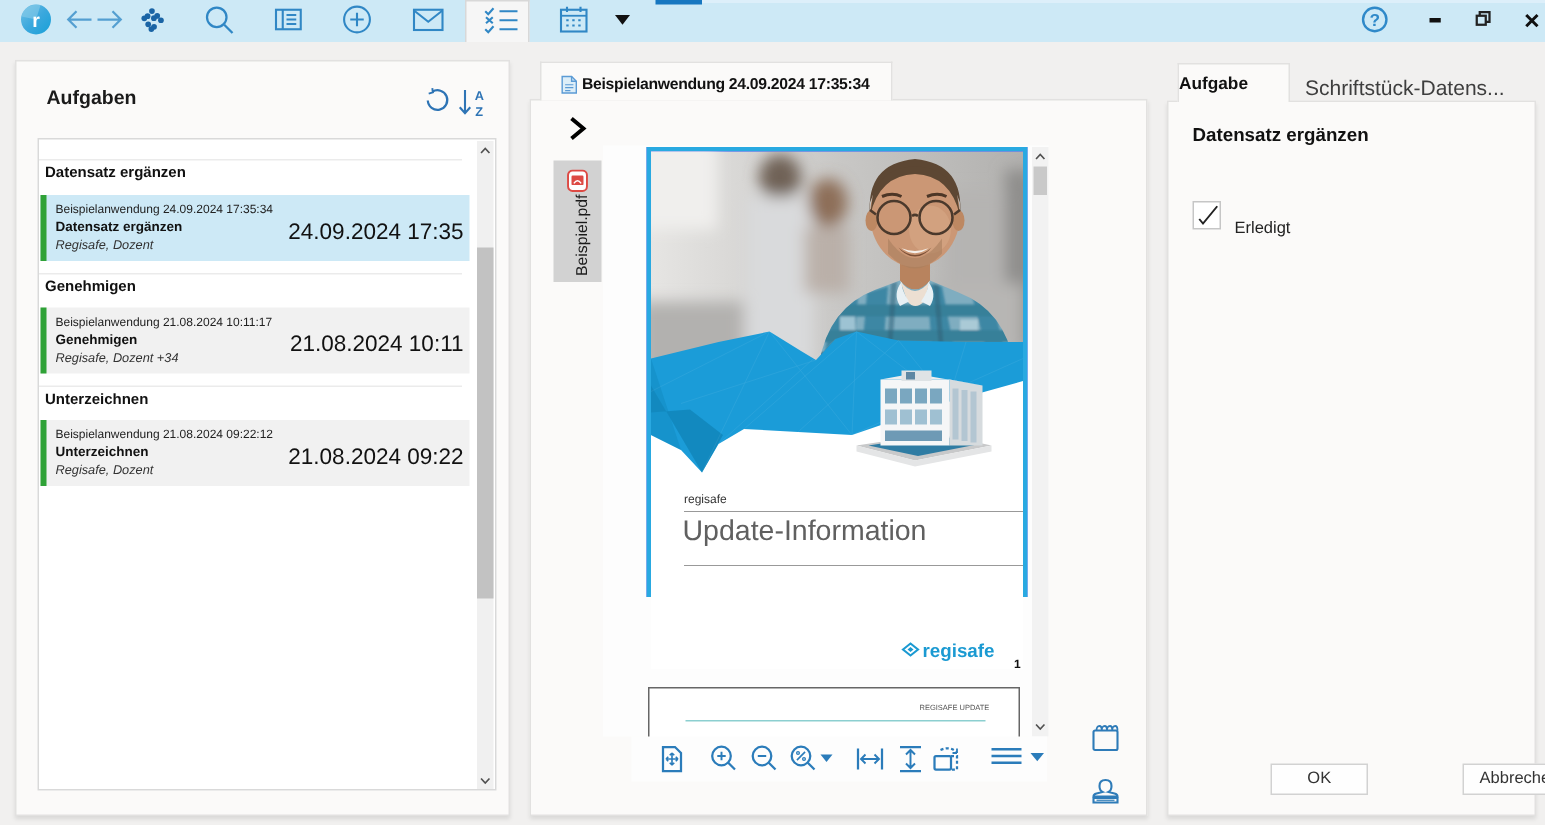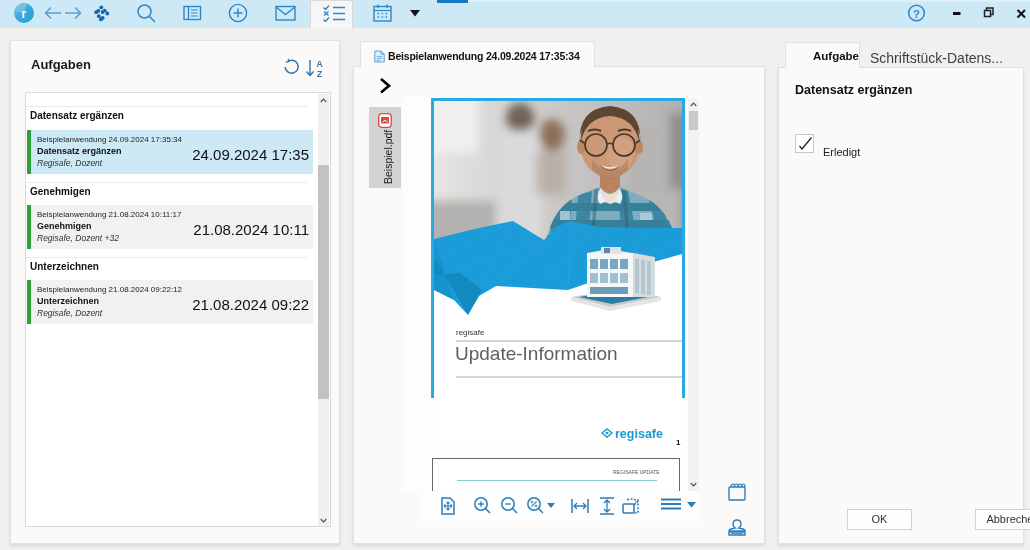--- a/index.html
+++ b/index.html
@@ -43,21 +43,21 @@
 
 
 #page1 { position:absolute; left:77px; top:31px; width:254px; height:300px; background:#8b5cf6; border:3px solid #29a9e1;text-decoration:underline; }
 #page2 { position:absolute; left:78px; top:391px; width:248px; height:35px; background:#fff; border:1px solid #666; }
 #pdfscroll { position:absolute; left:334px; top:31px; width:11px; height:393px; background:#f2f2f2; }
 
 
 #pdftools { position:absolute; left:67px; top:424px; width:277px; height:30px; background:#fdfdfd; }
 
 
-#rtab1 { position:absolute; left:785px; top:42px; width:75px; height:26px; background:#fbfaf9; border:1px solid #e2e1e0; border-bottom:none; z-index:5; text-align:right; }
+#rtab1 { position:absolute; left:785px; top:42px; width:75px; height:26px; background:#fbfaf9; border:1px solid #e2e1e0; border-bottom:none; z-index:5; text-align:left; }
 #rtab1 span { font-size:11.5px; font-weight:bold; color:#111; line-height:26px; }
 #rtab2 { position:absolute; left:870px; top:50px; font-size:14px; color:#3e3e3e; }
 #rhead { position:absolute; left:16px; top:15px; font-size:12.5px; font-weight:bold; color:#111; }
 #rcheck { position:absolute; left:16px; top:66px; width:19px; height:19px; background:#fff; border:1px solid #c6c6c6; }
 #rchecklabel { position:absolute; left:44px; top:78px; font-size:11px; color:#222; }
 .btn { position:absolute; top:441px; height:21px; background:#fefefe; border:1px solid #d2d2d2; font-size:11px; color:#333; text-align:center; line-height:19px; }
 #btnok { left:68px; width:65px; }
 #btnab { left:156px; width:76px;margin-left:40px; }
 </style>
 </head>
@@ -179,21 +179,21 @@
       <div class="l3">Regisafe, Dozent</div>
     </div>
     <div class="ghead" style="top:89px;height:23px">
         <span>Genehmigen</span>
       </div>
     <div class="litem" style="top:112px">
       <div class="gbar"></div>
       <div class="l1">Beispielanwendung 21.08.2024 10:11:17</div>
       <div class="l2">Genehmigen</div>
       <div class="dt">21.08.2024 10:11</div>
-      <div class="l3">Regisafe, Dozent +32</div>
+      <div class="l3">Regisafe, Dozent +34</div>
     </div>
     <div class="ghead" style="top:164px;height:23px">
         <span>Unterzeichnen</span>
       </div>
     <div class="litem" style="top:187px">
       <div class="gbar"></div>
       <div class="l1">Beispielanwendung 21.08.2024 09:22:12</div>
       <div class="l2">Unterzeichnen</div>
       <div class="dt">21.08.2024 09:22</div>
       <div class="l3">Regisafe, Dozent</div>

